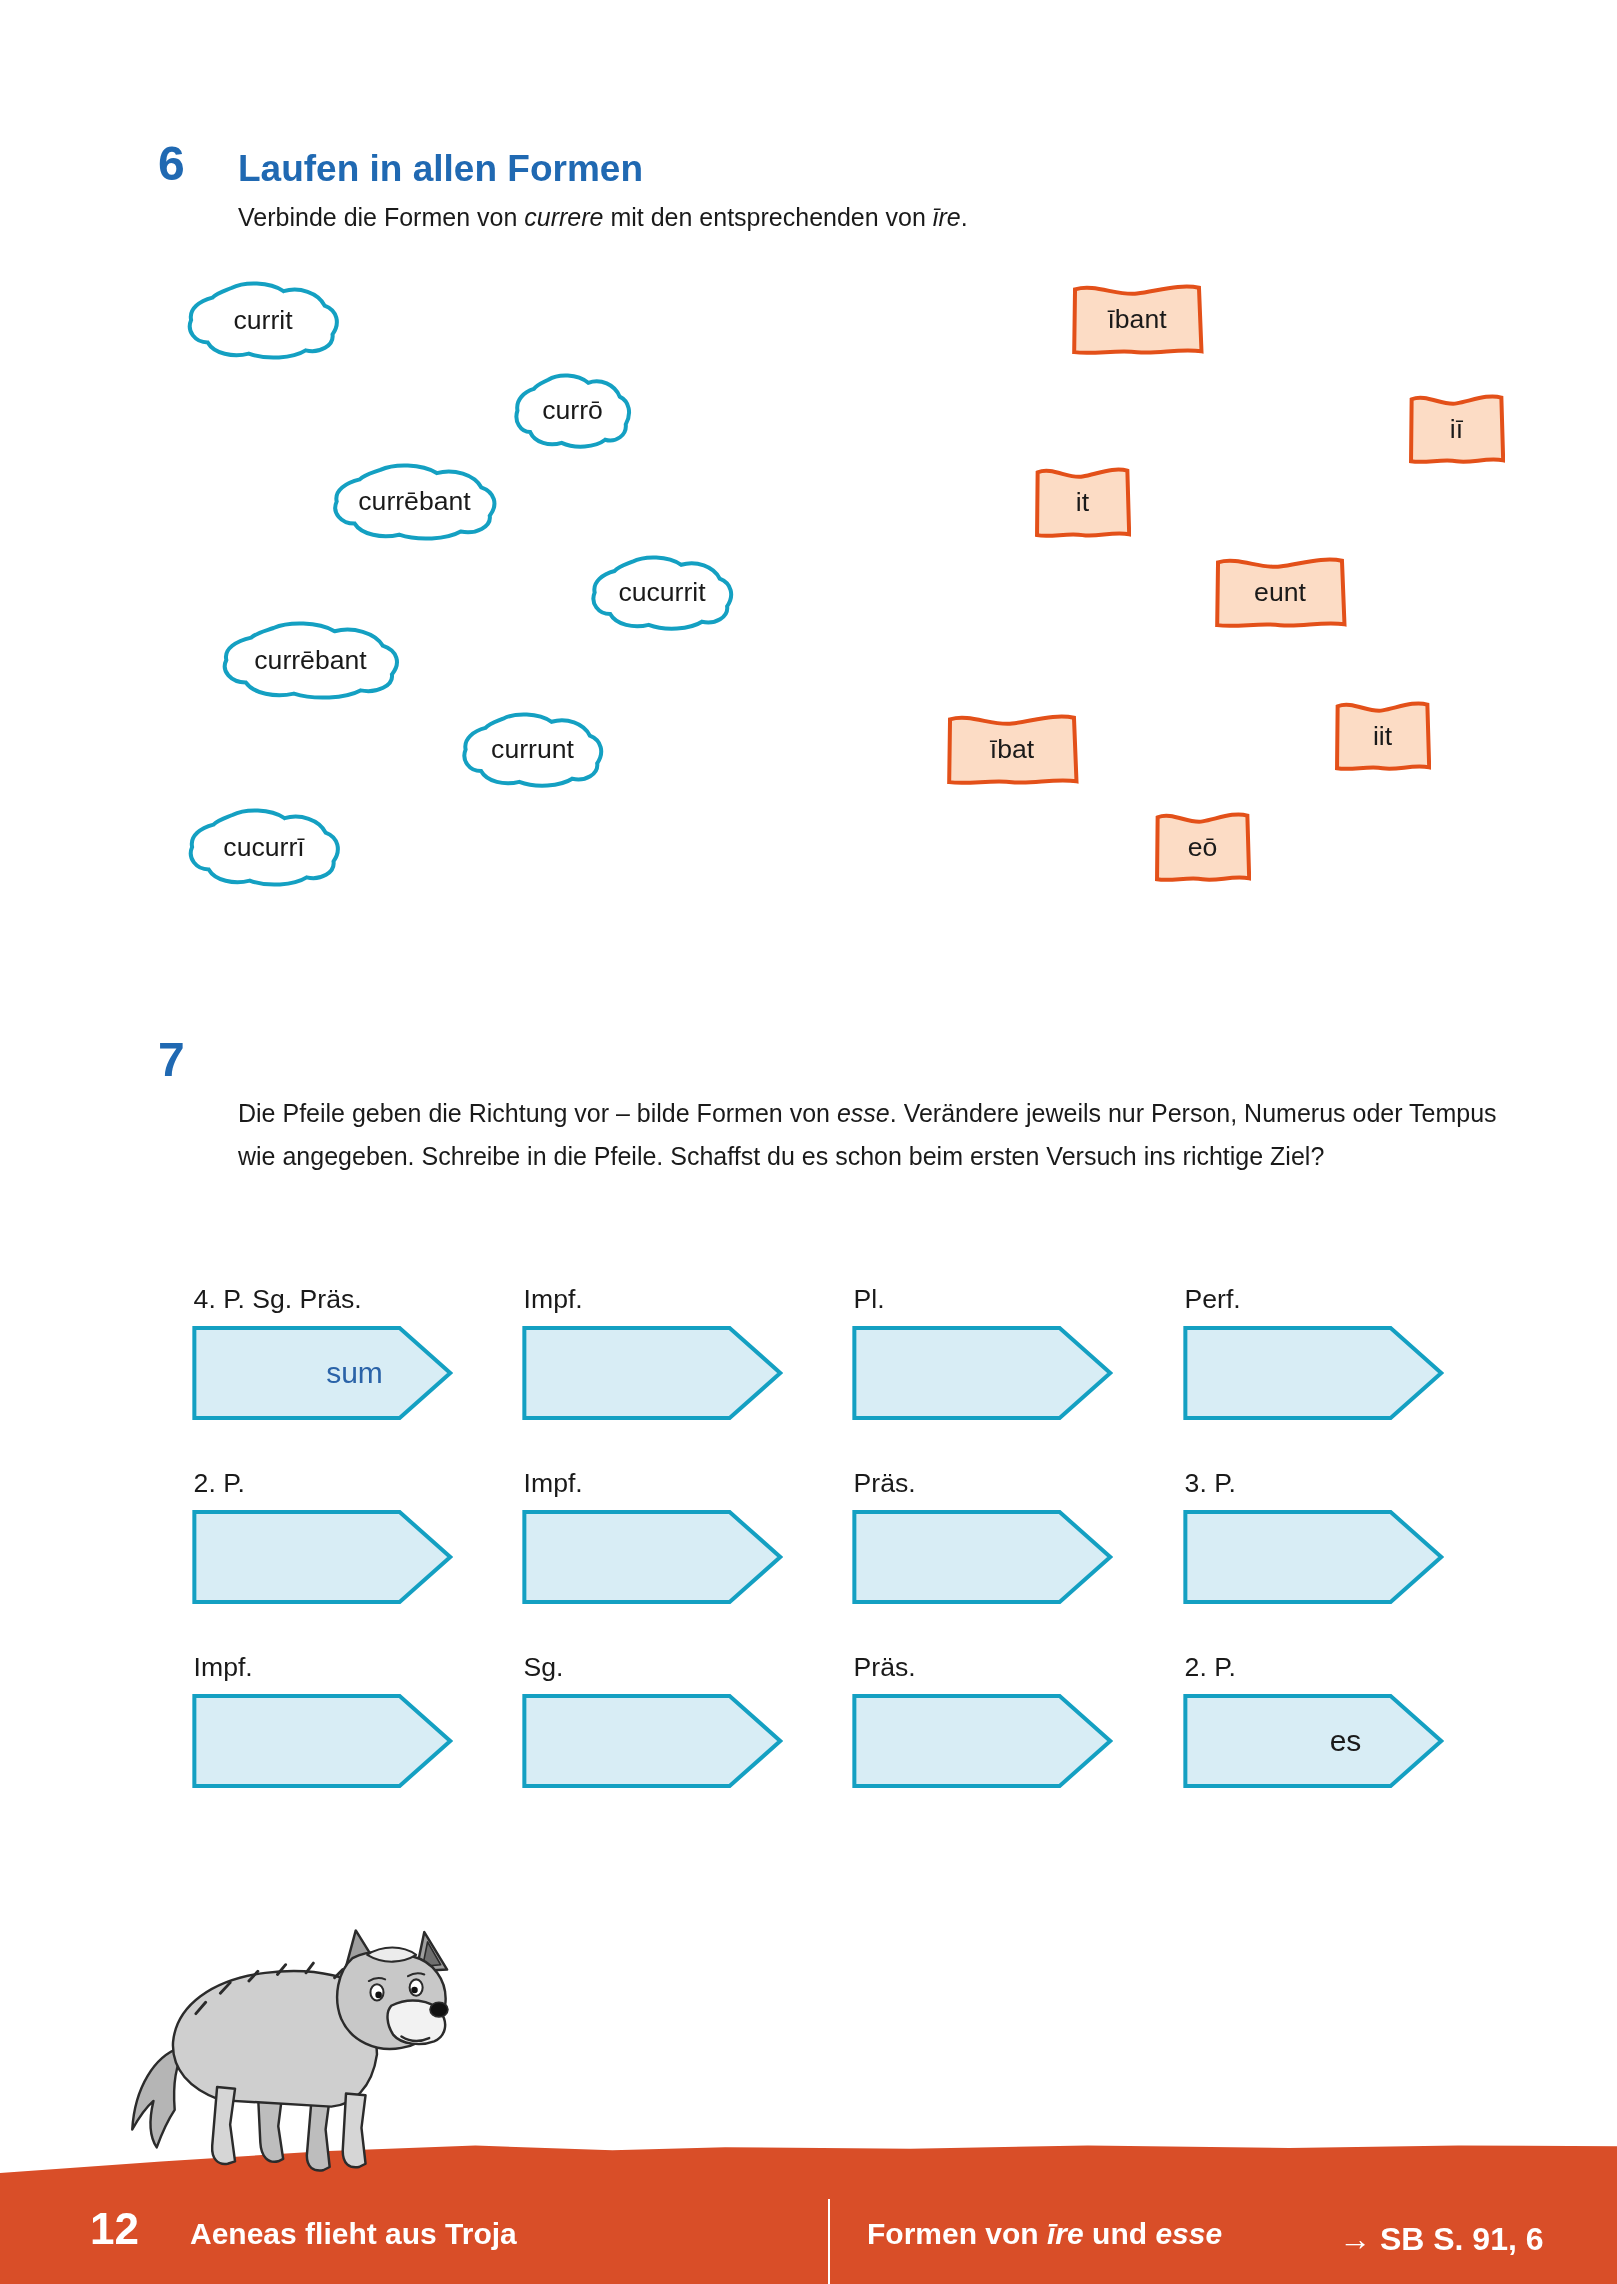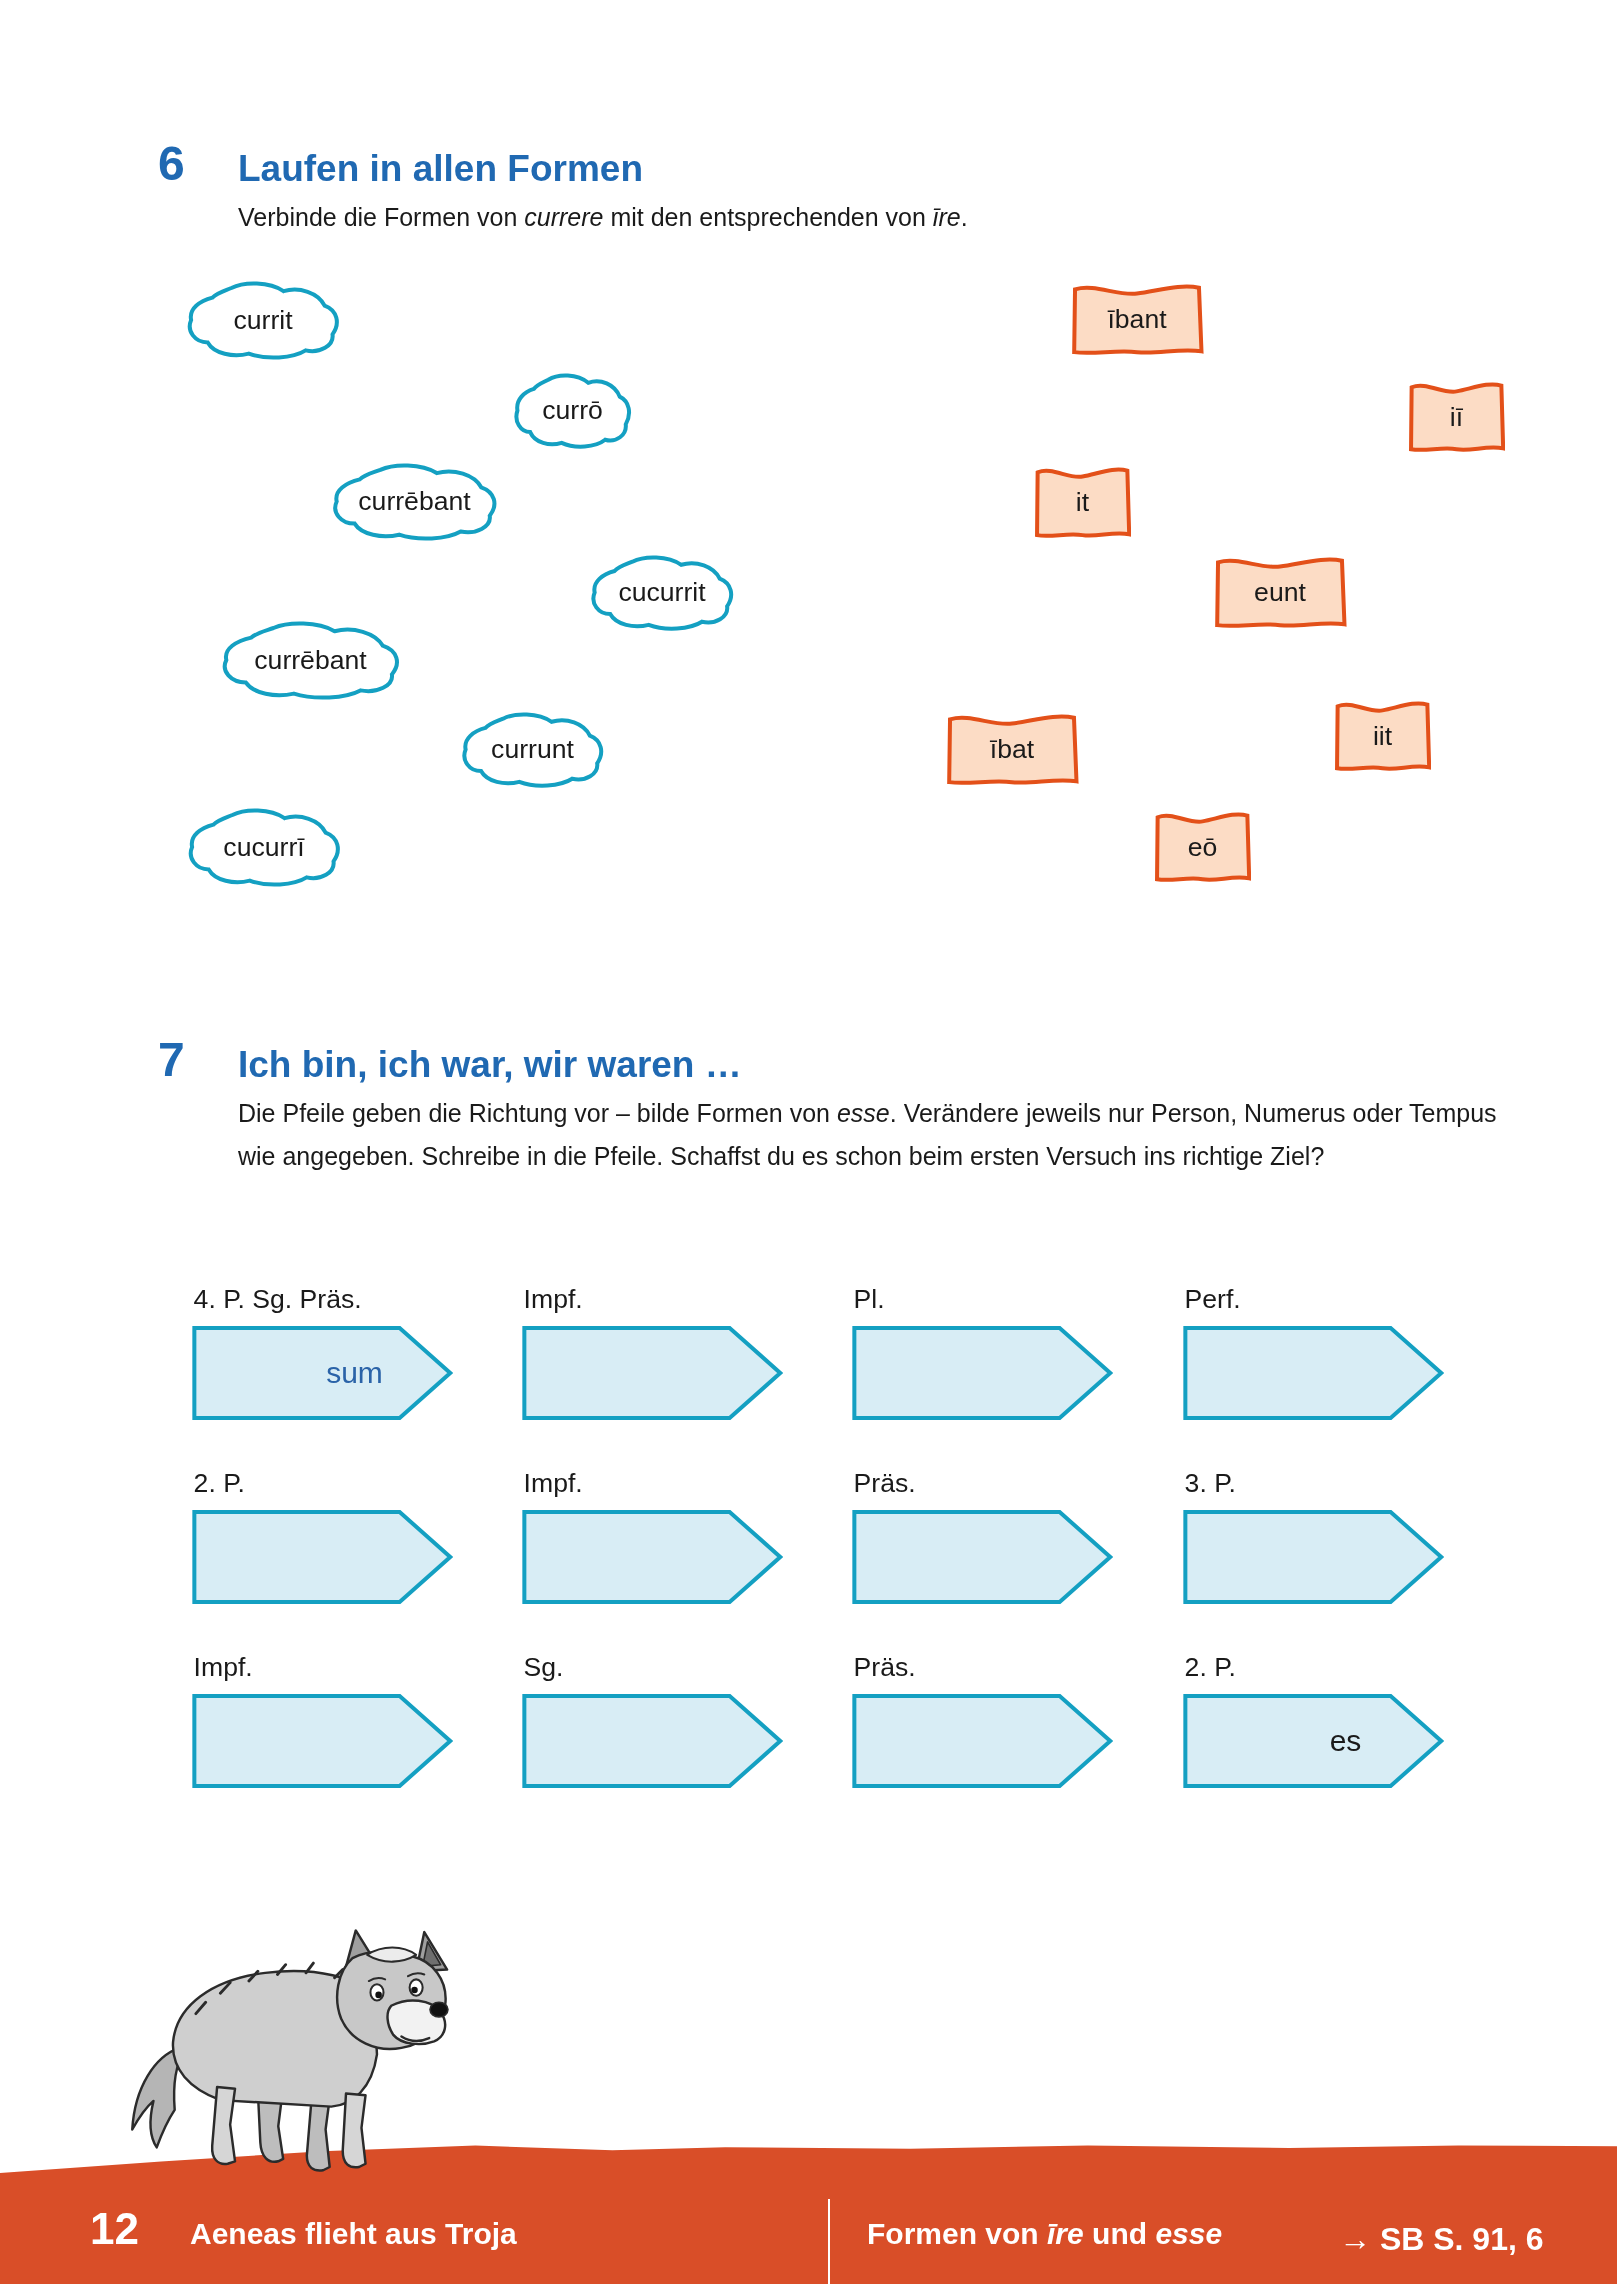--- a/index.html
+++ b/index.html
@@ -85,21 +85,21 @@
       </svg>
     <span class="cloud-label">cucurrī</span>
   </div>
 
   <div class="obox" style="left:1070px;top:281px;width:134px;height:77px">
     <svg viewBox="0 0 160 92" preserveAspectRatio="none">
         <path d="M6 10 C30 3 56 18 80 15 C104 12 132 3 154 8 L157 84 C130 80 104 88 80 85 C56 82 28 88 5 85 Z" fill="#fcdcc5" stroke="#e35019" stroke-width="4" vector-effect="non-scaling-stroke"></path>
       </svg>
     <span class="obox-label">ībant</span>
   </div>
-  <div class="obox" style="left:1408px;top:379px;width:97px;height:76px">
+  <div class="obox" style="left:1408px;top:391px;width:97px;height:76px">
     <svg viewBox="0 0 160 92" preserveAspectRatio="none">
         <path d="M6 10 C30 3 56 18 80 15 C104 12 132 3 154 8 L157 84 C130 80 104 88 80 85 C56 82 28 88 5 85 Z" fill="#fcdcc5" stroke="#e35019" stroke-width="4" vector-effect="non-scaling-stroke"></path>
       </svg>
     <span class="obox-label">iī</span>
   </div>
   <div class="obox" style="left:1034px;top:464px;width:97px;height:77px">
     <svg viewBox="0 0 160 92" preserveAspectRatio="none">
         <path d="M6 10 C30 3 56 18 80 15 C104 12 132 3 154 8 L157 84 C130 80 104 88 80 85 C56 82 28 88 5 85 Z" fill="#fcdcc5" stroke="#e35019" stroke-width="4" vector-effect="non-scaling-stroke"></path>
       </svg>
     <span class="obox-label">it</span>
@@ -123,21 +123,20 @@
     <span class="obox-label">iit</span>
   </div>
   <div class="obox" style="left:1154px;top:809px;width:97px;height:76px">
     <svg viewBox="0 0 160 92" preserveAspectRatio="none">
         <path d="M6 10 C30 3 56 18 80 15 C104 12 132 3 154 8 L157 84 C130 80 104 88 80 85 C56 82 28 88 5 85 Z" fill="#fcdcc5" stroke="#e35019" stroke-width="4" vector-effect="non-scaling-stroke"></path>
       </svg>
     <span class="obox-label">eō</span>
   </div>
 
   <div class="abs ex-number" style="left:158px;top:1036px">7</div>
-  <div class="abs ex-title" style="left:238px;top:1046px">Ich bin, ich war, wir waren …</div>
   <p class="abs ex-instruction" style="left:238px;top:1092px;width:1284px"><span>Die Pfeile geben die Richtung vor – bilde Formen von </span><em>esse</em><span>. Verändere jeweils nur Person, Numerus oder Tempus wie angegeben. Schreibe in die Pfeile. Schaffst du es schon beim ersten Versuch ins richtige Ziel?</span></p>
 
   <div class="arrow-cell" style="left:192px;top:1284px">
     <span class="arrow-label">4. P. Sg. Präs.</span>
     <svg class="arrow-svg" viewBox="0 0 324 117">
         <polygon points="2.5,2.5 258,2.5 321,58.5 258,114.5 2.5,114.5" fill="#d8edf5" stroke="#14a0c2" stroke-width="5"></polygon>
       </svg>
     <span class="arrow-value" style="color: rgb(42, 99, 168);">sum</span>
   </div>
   <div class="arrow-cell" style="left:522px;top:1284px">

